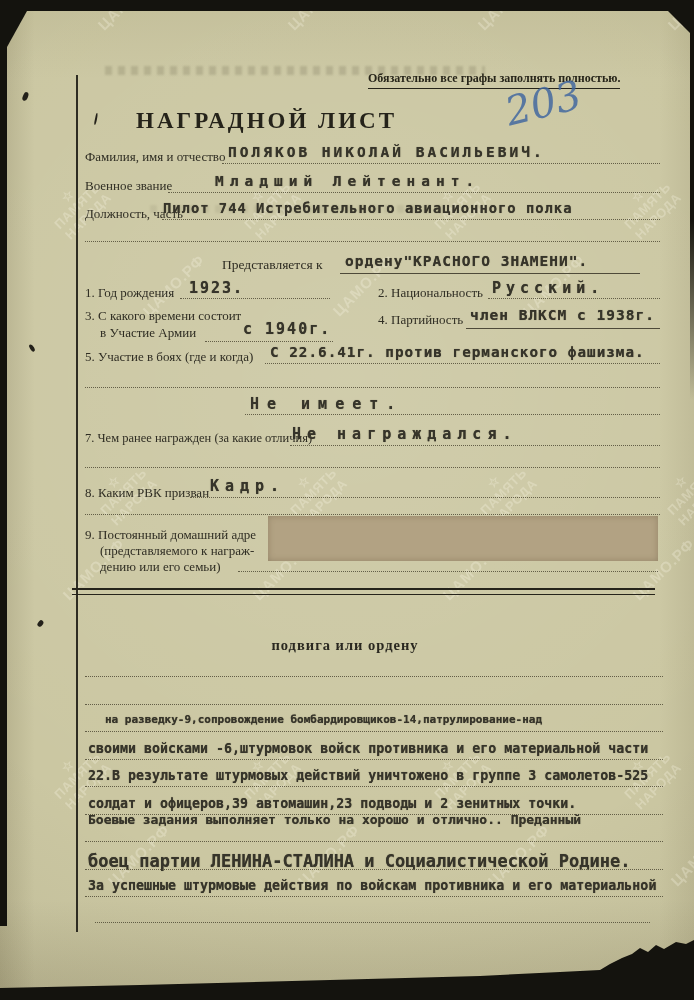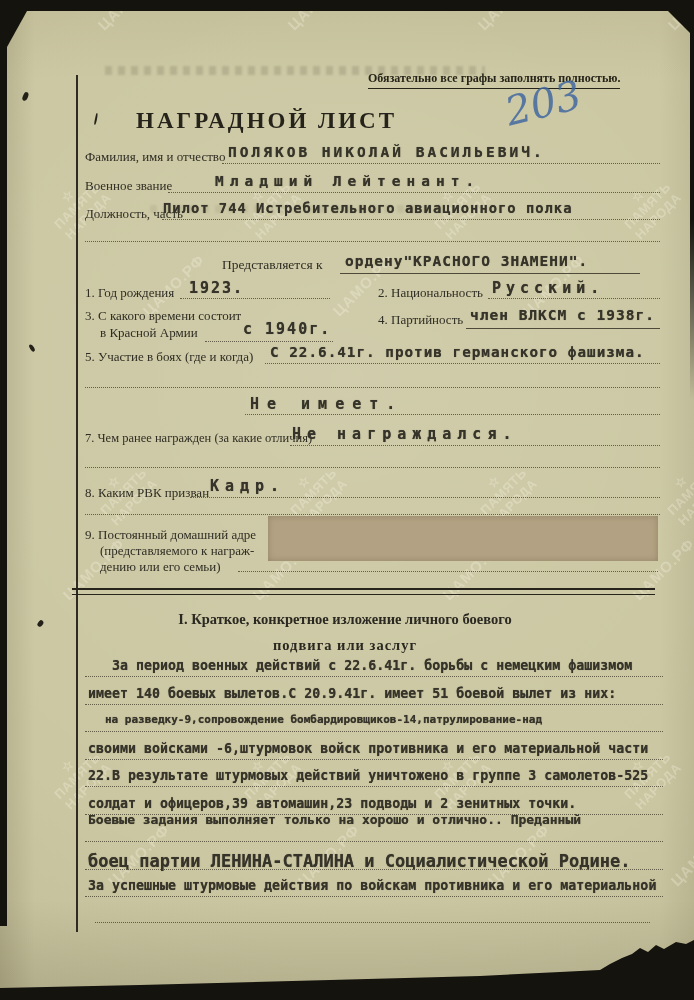--- a/index.html
+++ b/index.html
@@ -124,21 +124,21 @@
   <div class="rule-solid" style="left:340px;top:273px;width:300px;"></div>
 
   <div class="abs lbl" style="left:85px;top:285px;">1. Год рождения</div>
   <div class="abs typed ls2" style="left:189px;top:279px;font-size:15px;">1923.</div>
   <div class="rule" style="left:180px;top:298px;width:150px;"></div>
   <div class="abs lbl" style="left:378px;top:285px;">2. Национальность</div>
   <div class="abs typed ls5" style="left:492px;top:279px;font-size:15px;">Русский.</div>
   <div class="rule" style="left:488px;top:298px;width:172px;"></div>
 
   <div class="abs lbl" style="left:85px;top:308px;">3. С какого времени состоит</div>
-  <div class="abs lbl" style="left:100px;top:325px;">в Красной Армии</div>
+  <div class="abs lbl" style="left:100px;top:325px;">в Участие Армии</div>
   <div class="abs typed ls2" style="left:243px;top:320px;font-size:15px;">с 1940г.</div>
   <div class="rule" style="left:205px;top:341px;width:128px;"></div>
   <div class="abs lbl" style="left:378px;top:312px;text-align:right;">4. Партийность</div>
   <div class="abs typed ls1" style="left:470px;top:307px;font-size:14.5px;">член ВЛКСМ с 1938г.</div>
   <div class="rule-solid" style="left:466px;top:328px;width:194px;"></div>
 
   <div class="abs lbl" style="left:85px;top:349px;">5. Участие в боях (где и когда)</div>
   <div class="abs typed ls1" style="left:270px;top:344px;font-size:14.3px;">С 22.6.41г. против германского фашизма.</div>
   <div class="rule" style="left:265px;top:363px;width:395px;"></div>
   <div class="rule" style="left:85px;top:387px;width:575px;"></div>
@@ -157,26 +157,23 @@
   <div class="rule" style="left:85px;top:514px;width:575px;"></div>
 
   <div class="abs lbl" style="left:85px;top:527px;">9. Постоянный домашний адре</div>
   <div class="abs lbl" style="left:100px;top:543px;">(представляемого к награж-</div>
   <div class="abs lbl" style="left:100px;top:559px;">дению или его семьи)</div>
   <div class="rule" style="left:238px;top:571px;width:420px;"></div>
   <div style="position:absolute;left:268px;top:516px;width:390px;height:45px;background:#b2a283;box-shadow:inset 0 0 6px rgba(90,75,50,0.35);"></div>
 
   <div style="position:absolute;left:72px;top:588px;width:583px;height:4px;border-top:2.5px solid #26241b;border-bottom:1px solid #26241b;"></div>
 
-  <div class="abs" style="left:110px;top:611px;width:470px;text-align:center;font-size:14.5px;font-weight:bold;color:#2a2820;">I. Краткое, конкретное изложение личного боевого</div>
-  <div class="abs" style="left:110px;top:637px;width:470px;text-align:center;font-size:14.5px;font-weight:bold;letter-spacing:1px;color:#2a2820;">подвига или заслуг</div>
+  <div class="abs" style="left:110px;top:637px;width:470px;text-align:center;font-size:14.5px;font-weight:bold;letter-spacing:1px;color:#2a2820;">подвига или ордену</div>
 
-  <div class="abs typed" style="left:112px;top:658px;font-size:13.3px;">За период военных действий с 22.6.41г. борьбы с немецким фашизмом</div>
   <div class="rule" style="left:85px;top:676px;width:578px;"></div>
-  <div class="abs typed" style="left:88px;top:686px;font-size:13.3px;">имеет 140 боевых вылетов.С 20.9.41г. имеет 51 боевой вылет из них:</div>
   <div class="rule" style="left:85px;top:704px;width:578px;"></div>
   <div class="abs typed" style="left:105px;top:713px;font-size:11px;">на разведку-9,сопровождение бомбардировщиков-14,патрулирование-над</div>
   <div class="rule" style="left:85px;top:731px;width:578px;"></div>
   <div class="abs typed" style="left:88px;top:741px;font-size:13.3px;">своими войсками -6,штурмовок войск противника и его материальной части</div>
   <div class="rule" style="left:85px;top:759px;width:578px;"></div>
   <div class="abs typed" style="left:88px;top:768px;font-size:13.3px;">22.В результате штурмовых действий уничтожено в группе 3 самолетов-525</div>
   <div class="rule" style="left:85px;top:786px;width:578px;"></div>
   <div class="abs typed" style="left:88px;top:796px;font-size:13.3px;">солдат и офицеров,39 автомашин,23 подводы и 2 зенитных точки.</div>
   <div class="rule" style="left:85px;top:814px;width:578px;"></div>
   <div class="abs typed" style="left:88px;top:812px;font-size:13px;">Боевые задания выполняет только на хорошо и отлично.. Преданный</div>

